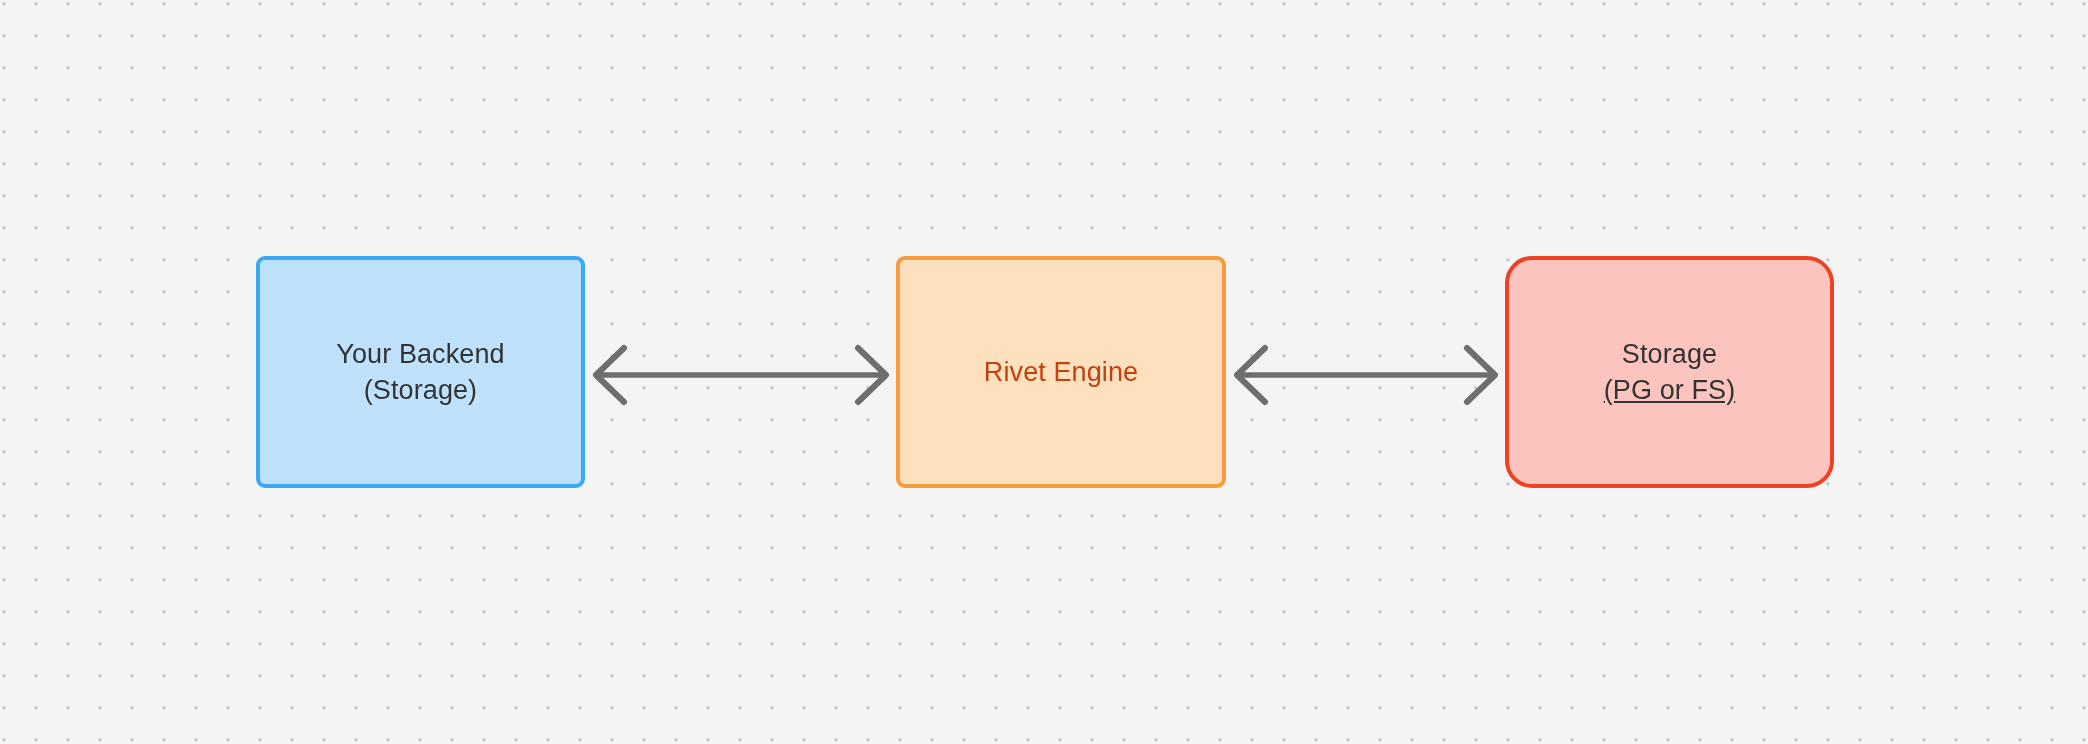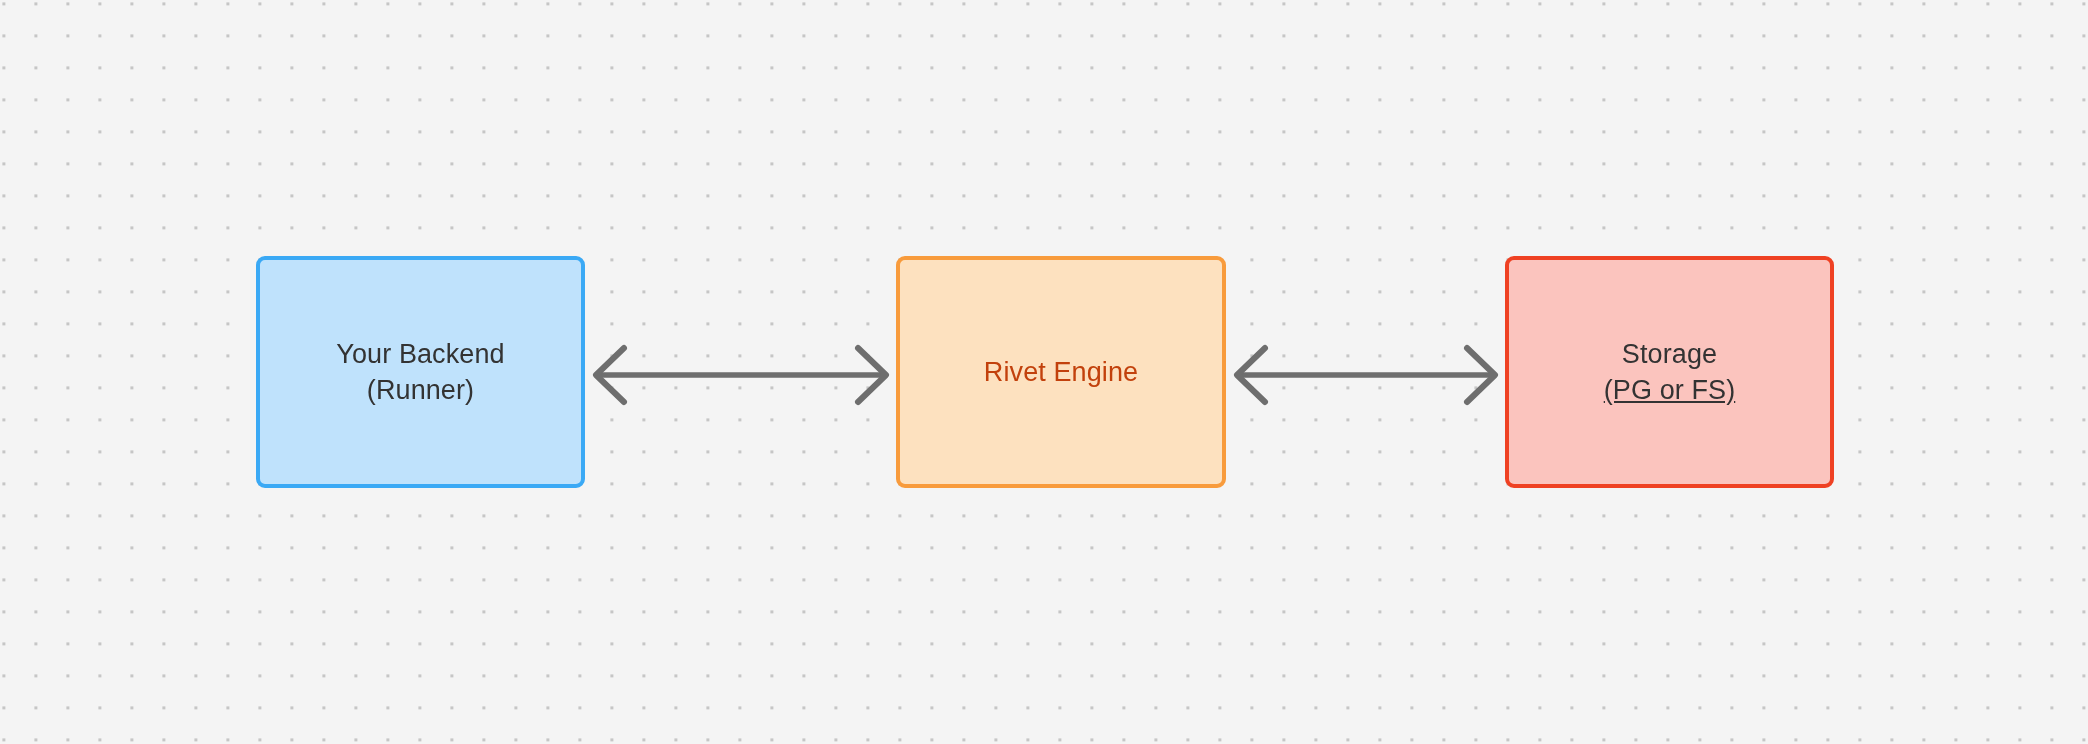--- a/index.html
+++ b/index.html
@@ -101,21 +101,21 @@
     fill: none;
   }
 </style>
 </head>
 <body>
 
 <div id="diagram-canvas" style="background-color: rgb(244, 244, 244); background-image: radial-gradient(circle at 1.6px 1.6px, rgb(198, 198, 198) 1.55px, rgba(0, 0, 0, 0) 1.8px); background-size: 32px 32px;">
 
   <div class="node" id="node-backend" style="background-color: rgb(191, 226, 252); border-color: rgb(58, 169, 245);">
     <span class="node-label" style="color: rgb(51, 51, 51);">Your Backend</span>
-    <span class="node-label" style="color: rgb(51, 51, 51);">(Runner)</span>
+    <span class="node-label" style="color: rgb(51, 51, 51);">(Storage)</span>
   </div>
 
   <div class="connector" id="edge-backend-engine">
     <svg width="314" height="70" viewBox="0 0 314 70" xmlns="http://www.w3.org/2000/svg">
       <line class="conn-line" x1="13" y1="35" x2="301" y2="35" style="stroke: rgb(110, 110, 110);"></line>
       <polyline class="conn-head" points="40,8 12,35 40,62" style="stroke: rgb(110, 110, 110);"></polyline>
       <polyline class="conn-head" points="274,8 302,35 274,62" style="stroke: rgb(110, 110, 110);"></polyline>
     </svg>
   </div>
 
@@ -124,18 +124,18 @@
   </div>
 
   <div class="connector" id="edge-engine-storage">
     <svg width="282" height="70" viewBox="0 0 282 70" xmlns="http://www.w3.org/2000/svg">
       <line class="conn-line" x1="13" y1="35" x2="269" y2="35" style="stroke: rgb(110, 110, 110);"></line>
       <polyline class="conn-head" points="40,8 12,35 40,62" style="stroke: rgb(110, 110, 110);"></polyline>
       <polyline class="conn-head" points="242,8 270,35 242,62" style="stroke: rgb(110, 110, 110);"></polyline>
     </svg>
   </div>
 
-  <div class="node" id="node-storage" style="background-color: rgb(251, 196, 190); border-color: rgb(239, 65, 35);">
+  <div class="node" id="node-storage" style="background-color: rgb(251, 196, 190); border-color: rgb(239, 65, 35); border-radius: 27px;">
     <span class="node-label" style="color: rgb(51, 51, 51);">Storage</span>
     <span class="node-label" style="color: rgb(51, 51, 51); text-decoration: underline;">(PG or FS)</span>
   </div>
 
 </div>
 
 </body></html>

